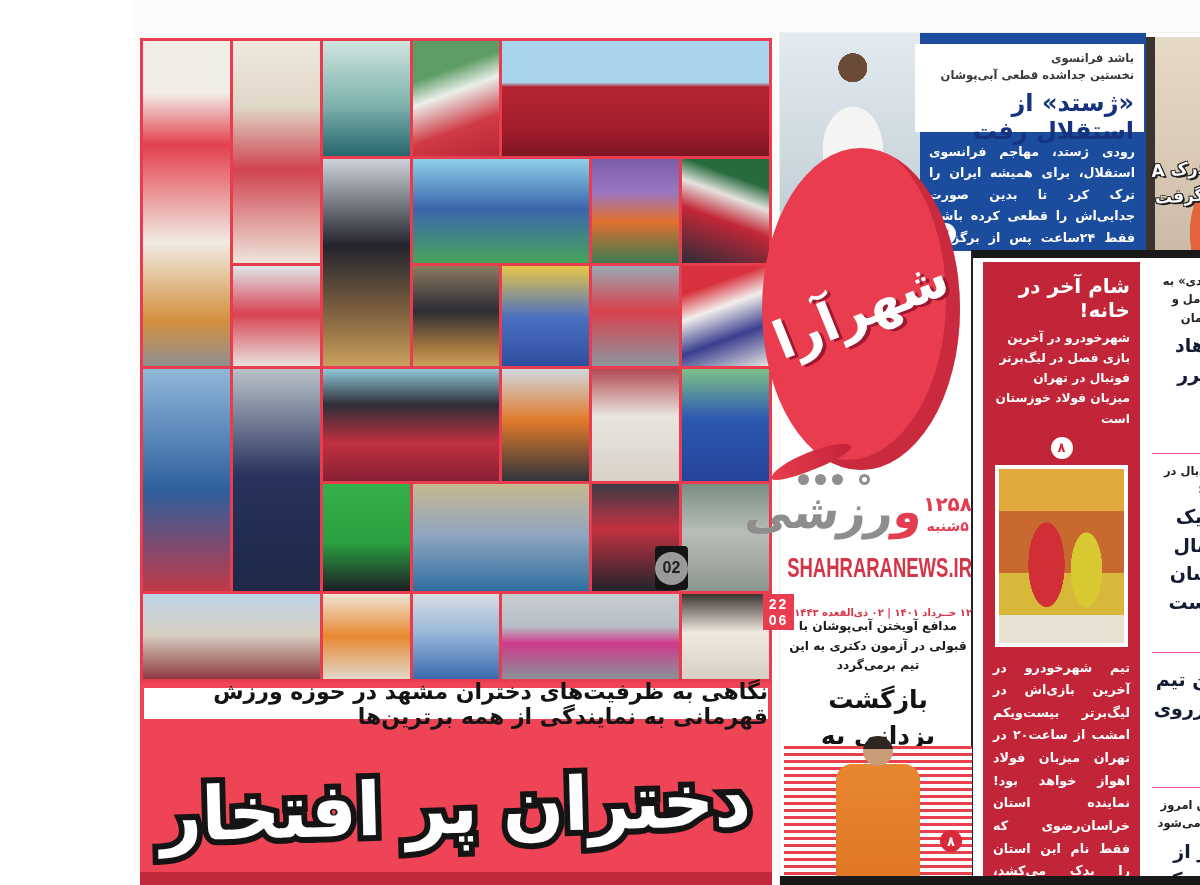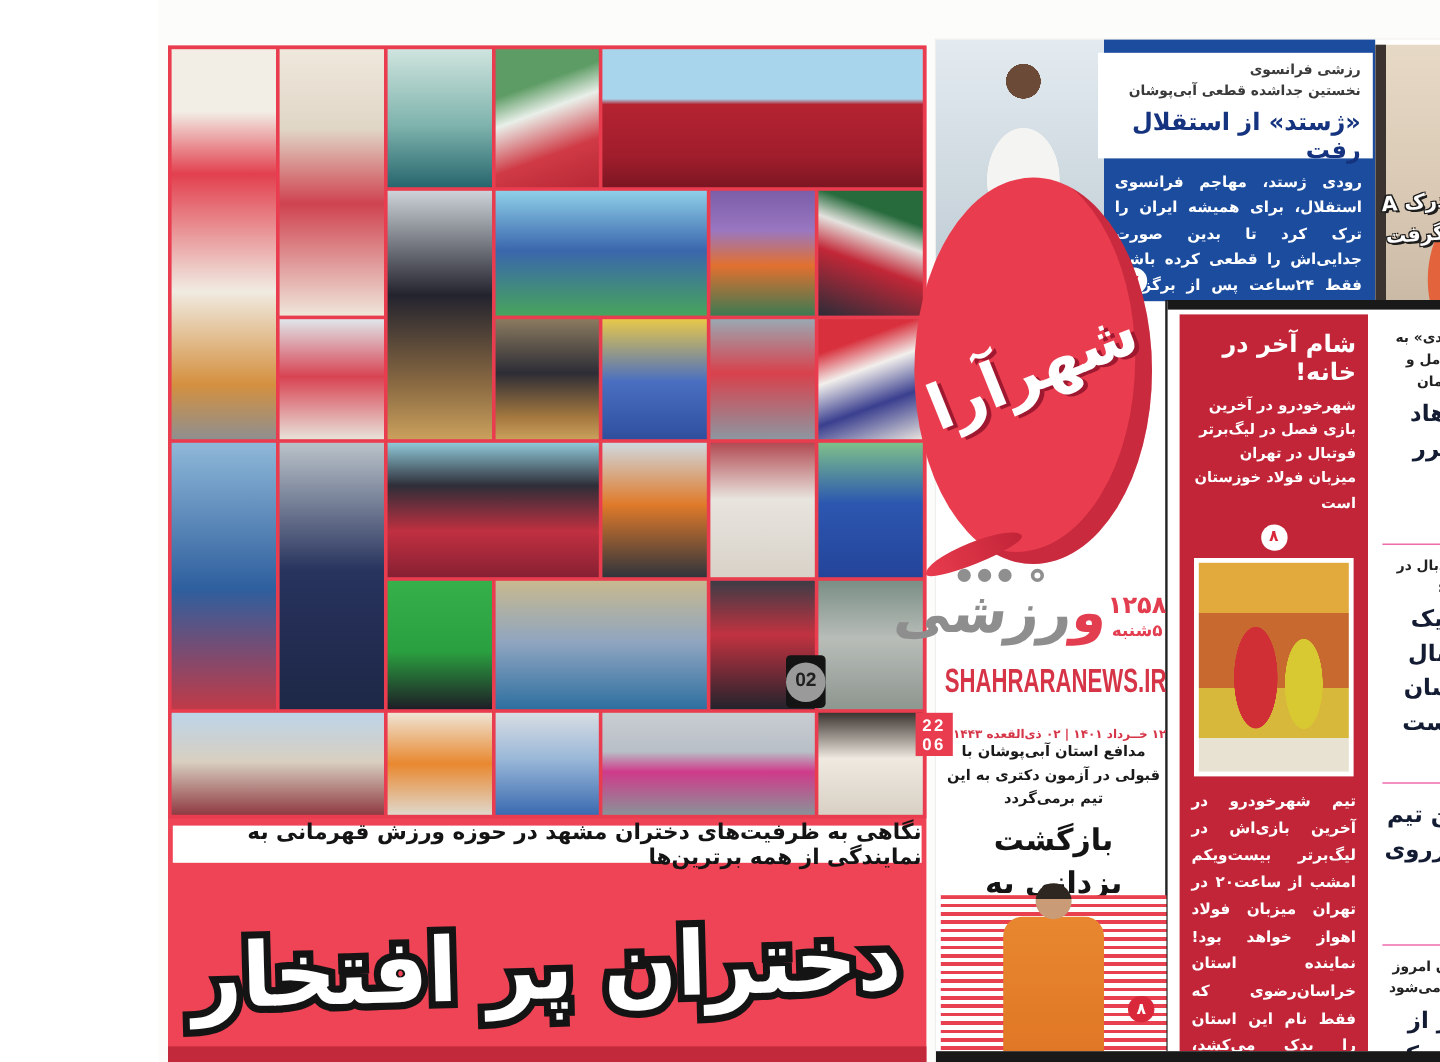--- a/index.html
+++ b/index.html
@@ -34,42 +34,42 @@
   .c21{background:linear-gradient(180deg,#3c3c46,#c23240 42%,#23232c);}
   .c22{background:linear-gradient(180deg,#c8b98f,#8fa5c0 48%,#2e6fa0);}
   .c23{background:linear-gradient(180deg,#35b04a,#2aa040 55%,#1e1e26);}
   .c24{background:linear-gradient(180deg,#8fb8d8,#2e5f9e 55%,#c03a48);}
   .c25{background:linear-gradient(180deg,#3c3430,#efe9e0 45%,#d8d0c4);}
   .c26{background:linear-gradient(180deg,#c8cdd2,#b8bfc6 38%,#cf3a8a 58%,#8a9298);}
   .c27{background:linear-gradient(180deg,#d8dde2,#9ab8d8 45%,#3a6ab0);}
   .c28{background:linear-gradient(180deg,#efe4d4,#e8882f 50%,#e0d8cc);}
   .c29{background:linear-gradient(180deg,#bcd4e8,#d8cfc0 48%,#8f3a42);}
   .caption-strip{position:absolute;left:4px;right:4px;top:650px;height:31px;background:#ffffff;
-                 display:flex;align-items:center;justify-content:center;font-size:18px;font-weight:bold;color:#141414;}
+                 display:flex;align-items:center;justify-content:center;font-size:22px;font-weight:bold;color:#141414;}
   .headline-wrap{position:absolute;left:0;right:0;top:693px;height:152px;display:flex;align-items:center;justify-content:center;}
   .hl{position:relative;font-size:74px;font-weight:bold;white-space:nowrap;transform:rotate(-1.5deg) scaleX(.97);line-height:1;}
   .hl-outline{color:#141414;-webkit-text-stroke:12px #141414;}
   .hl-fill{position:absolute;inset:0;color:#ffffff;}
   .bottom-strip{position:absolute;left:0;right:0;bottom:0;height:13px;background:#c22a3c;}
   
   .corner-swoosh{position:absolute;left:1068px;top:22px;width:130px;height:16px;background:#f7c5c8;border-radius:10px;transform:rotate(-7deg);}
   .corner-tag{position:absolute;left:1101px;top:6px;width:95px;height:29px;background:#f2a3a9;color:#ffffff;
               font-weight:bold;font-size:19px;display:flex;align-items:center;justify-content:center;}
   
   .right-card{position:absolute;left:648px;top:33px;width:548px;height:852px;background:#ffffff;
               border-radius:0 26px 0 0;box-shadow:0 0 0 1px #f1efec;}
   .gestede-photo{position:absolute;left:648px;top:33px;width:140px;height:217px;
       background:radial-gradient(circle 24px at 52% 16%,#6b4a38 0 60%,transparent 61%),
                  radial-gradient(ellipse 50px 72px at 52% 54%,#f4f4f2 0 60%,transparent 61%),
                  linear-gradient(180deg,#e3ebf0,#ccd7de 60%,#bcc9d2);}
   .top-blue{position:absolute;left:788px;top:33px;width:226px;height:218px;background:#1b4c9e;}
   .top-white-box{position:absolute;left:783px;top:44px;width:229px;height:88px;background:#ffffff;
                  box-sizing:border-box;padding:6px 10px;text-align:right;}
   .ta-kicker{font-size:11.5px;font-weight:bold;color:#3a3a3a;line-height:1.5;}
-  .ta-title{font-size:20px;font-weight:bold;color:#15337e;margin-top:4px;}
+  .ta-title{font-size:24px;font-weight:bold;color:#15337e;margin-top:4px;}
   .top-body{position:absolute;left:797px;top:141px;width:206px;color:#ffffff;font-size:12.6px;font-weight:bold;
             text-align:justify;line-height:1.7;}
   .circle{width:22px;height:22px;border-radius:50%;display:flex;align-items:center;justify-content:center;
           font-size:13px;font-weight:bold;}
   .circle.on-color{background:#ffffff;color:#d8283a;}
   .circle.on-white{background:#d8283a;color:#ffffff;}
   .ta-num{position:absolute;left:802px;top:223px;}
   .debruyne-photo{position:absolute;left:1014px;top:37px;width:182px;height:213px;border-radius:0 24px 0 0;
       background:radial-gradient(circle 32px at 50% 20%,#e8c98e 0 60%,transparent 61%),
                  radial-gradient(ellipse 78px 110px at 50% 92%,#e2633c 0 60%,transparent 61%),
@@ -194,21 +194,21 @@
 
     <div class="bottom-strip"></div>
   </div>
 
   <div class="right-card"></div>
 
   <div class="gestede-photo"></div>
   <div class="top-blue"></div>
   <div class="top-white-box">
     <div class="ta-kicker">
-      <span>رزشی فرانسوی</span><br>
+      <span>باشد فرانسوی</span><br>
       <span>نخستین جداشده قطعی آبی‌پوشان</span>
     </div>
     <div class="ta-title">«ژستد» از استقلال رفت</div>
   </div>
   <div class="top-body">رودی ژستد، مهاجم فرانسوی استقلال، برای همیشه ایران را ترک کرد تا بدین صورت جدایی‌اش را قطعی کرده باشد. فقط ۲۴ساعت پس از برگزاری جشن قهرمانی استقلال در ورزشگاه آزادی و بر گردن آویختن مدال...</div>
   <div class="circle on-color ta-num">۷</div>
 
   <div class="debruyne-photo"></div>
   <div class="db-caption">
     <span>«دی‌بروینه» مدرک A</span><br>
@@ -243,21 +243,21 @@
         <div class="badge02-inner">02</div>
       </div>
     </div>
     <div class="vz-row3">
       <div class="vz-date">۱۲ خــرداد ۱۴۰۱   |   ۰۲ ذی‌القعده ۱۴۴۳</div>
       <div class="vz-code">22 06</div>
     </div>
   </div>
 
   <div class="yz">
-    <div class="yz-kicker">مدافع استان آبی‌پوشان با قبولی در آزمون دکتری به این تیم برمی‌گردد</div>
+    <div class="yz-kicker">مدافع آویختن آبی‌پوشان با قبولی در آزمون دکتری به این تیم برمی‌گردد</div>
     <div class="yz-title">بازگشت یزدانی به استقلال با پیشوند دکتر!</div>
     <div class="yz-photo">
       <div class="yz-player"></div>
       <div class="circle on-white yz-num">۸</div>
     </div>
   </div>
 
   <div class="red-box">
     <div class="rb-title">شام آخر در خانه!</div>
     <div class="rb-sub">شهرخودرو در آخرین بازی فصل در لیگ‌برتر فوتبال در تهران میزبان فولاد خوزستان است</div>

